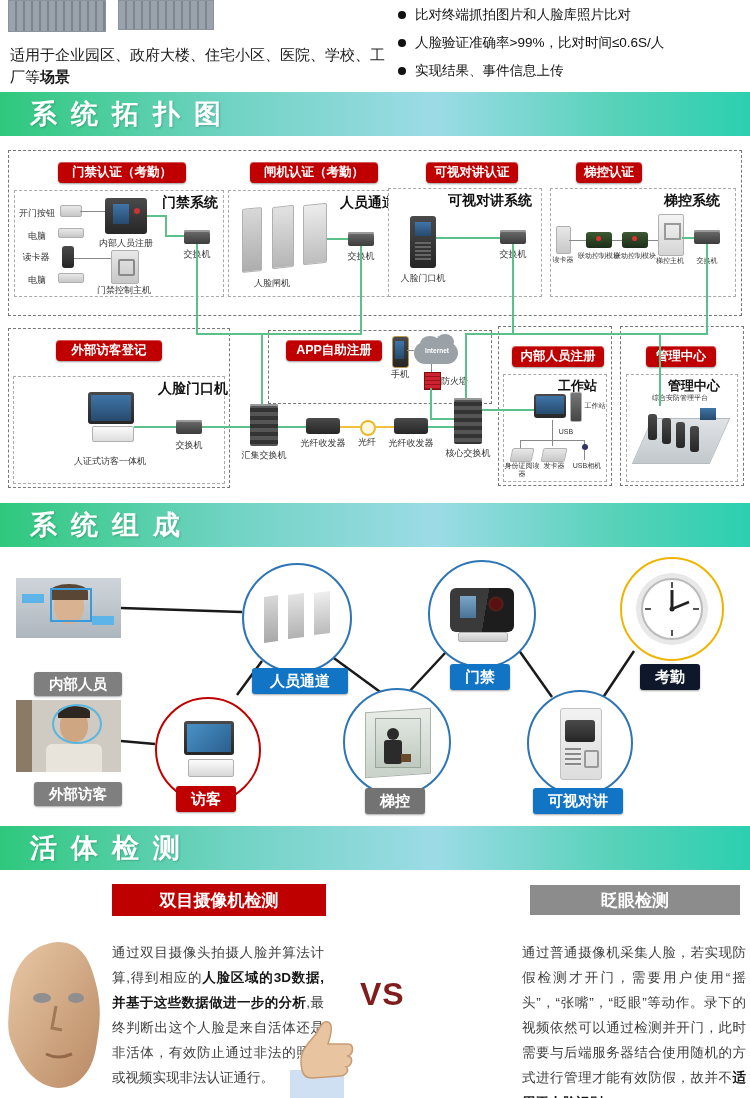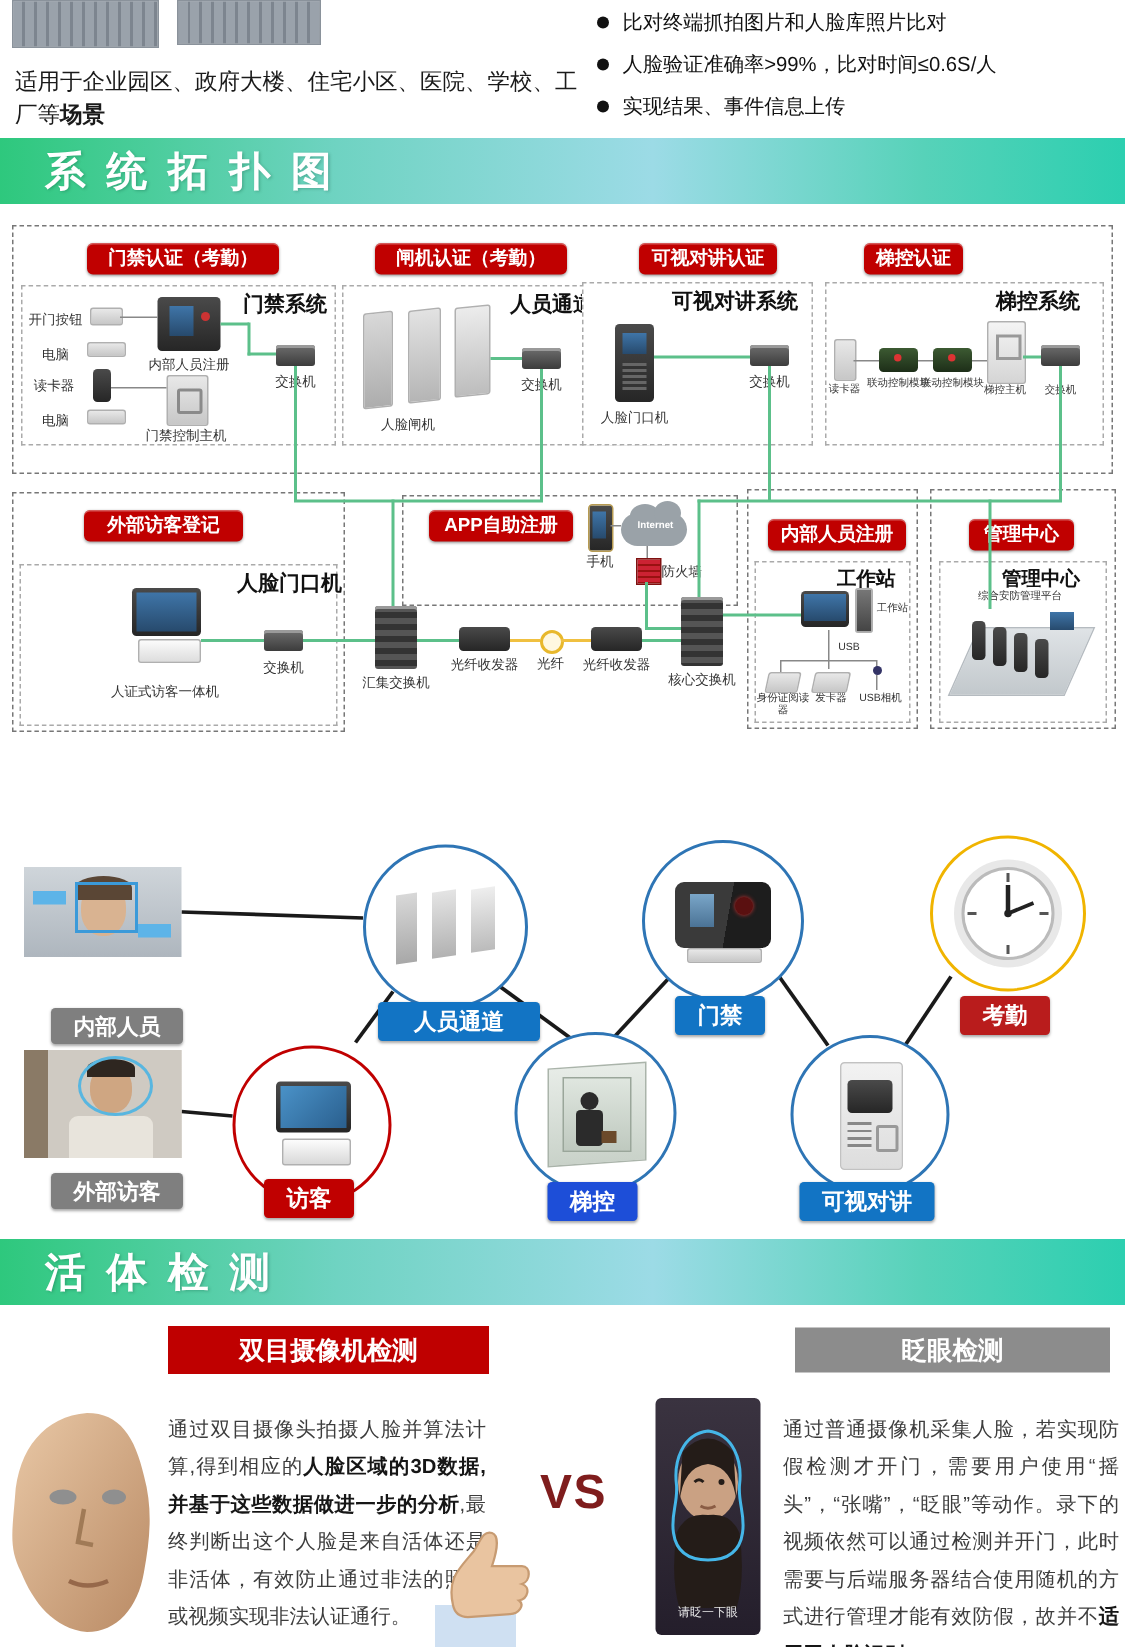--- a/index.html
+++ b/index.html
@@ -271,20 +271,23 @@
   <div class="gl" style="left:134px;top:426px;width:42px;height:2px;"></div>
   <div class="gl" style="left:202px;top:426px;width:48px;height:2px;"></div>
   <div class="gl" style="left:278px;top:426px;width:28px;height:2px;"></div>
   <div class="yl" style="left:340px;top:426px;width:20px;height:2px;"></div>
   <div class="yl" style="left:374px;top:426px;width:20px;height:2px;"></div>
   <div class="gl" style="left:428px;top:426px;width:26px;height:2px;"></div>
   <div class="gl" style="left:482px;top:409px;width:52px;height:2px;"></div>
   <div class="gl" style="left:430px;top:388px;width:2px;height:32px;"></div>
   <div class="gl" style="left:430px;top:418px;width:24px;height:2px;"></div>
 
+  <div class="banner" style="top:503px;">
+    <span>系统组成</span>
+  </div>
 
   <svg class="abs" style="left:0;top:547px;" width="750" height="275">
     <line x1="121" y1="61" x2="242" y2="65" stroke="#1a1a1a" stroke-width="2.5"></line>
     <line x1="121" y1="194" x2="155" y2="197" stroke="#1a1a1a" stroke-width="2.5"></line>
     <line x1="237" y1="148" x2="262" y2="114" stroke="#1a1a1a" stroke-width="2.5"></line>
     <line x1="331" y1="109" x2="383" y2="147" stroke="#1a1a1a" stroke-width="2.5"></line>
     <line x1="407" y1="147" x2="446" y2="105" stroke="#1a1a1a" stroke-width="2.5"></line>
     <line x1="518" y1="102" x2="552" y2="150" stroke="#1a1a1a" stroke-width="2.5"></line>
     <line x1="602" y1="152" x2="634" y2="104" stroke="#1a1a1a" stroke-width="2.5"></line>
   </svg>
@@ -310,21 +313,21 @@
       <span>外部访客</span>
     </div>
 
   <div class="circle" style="left:242px;top:563px;width:106px;height:106px;border:2px solid #2e75b5;">
     <div style="position:relative;width:70px;height:56px;">
       <div class="abs" style="left:2px;top:6px;width:14px;height:46px;transform:skewY(-8deg);background:linear-gradient(#d8d8d8,#a8a8a8);"></div>
       <div class="abs" style="left:26px;top:4px;width:16px;height:44px;transform:skewY(-8deg);background:linear-gradient(#e4e4e4,#b2b2b2);"></div>
       <div class="abs" style="left:52px;top:2px;width:16px;height:42px;transform:skewY(-8deg);background:linear-gradient(#eee,#bbb);"></div>
     </div>
   </div>
-  <div class="clabel" style="left:252px;top:668px;width:108px;height:26px;background:#1274c4;">
+  <div class="clabel" style="left:252px;top:668px;width:96px;height:26px;background:#1274c4;">
       <span>人员通道</span>
     </div>
 
   <div class="circle" style="left:155px;top:697px;width:102px;height:102px;border:2px solid #c00000;">
     <div style="position:relative;width:60px;height:58px;">
       <div class="darkdev" style="left:6px;top:0;width:50px;height:34px;">
           <div class="screen" style="left:3px;top:3px;width:44px;height:28px;background:linear-gradient(135deg,#4a92c8,#2a5f8e);"></div>
         </div>
       <div class="devbox" style="left:10px;top:38px;width:44px;height:16px;background:linear-gradient(#fcfcfc,#d8d8d8);"></div>
     </div>
@@ -354,34 +357,34 @@
         <line x1="39" y1="12" x2="39" y2="18"></line>
           <line x1="39" y1="60" x2="39" y2="66"></line>
         <line x1="12" y1="39" x2="18" y2="39"></line>
           <line x1="60" y1="39" x2="66" y2="39"></line>
       </g>
       <line x1="39" y1="39" x2="39" y2="20" stroke="#222" stroke-width="3"></line>
       <line x1="39" y1="39" x2="56" y2="32" stroke="#222" stroke-width="2.5"></line>
       <circle cx="39" cy="39" r="2.5" fill="#222"></circle>
     </svg>
   </div>
-  <div class="clabel" style="left:640px;top:664px;width:60px;height:26px;background:#b91c1c;">
+  <div class="clabel" style="left:640px;top:664px;width:60px;height:26px;background:#0f172a;">
       <span>考勤</span>
     </div>
 
   <div class="circle" style="left:343px;top:688px;width:104px;height:104px;border:2px solid #2e75b5;">
     <div style="position:relative;width:64px;height:64px;">
       <div class="abs" style="left:0;top:0;width:64px;height:64px;background:linear-gradient(#e7ece7,#c9d2c9);transform:skewY(-4deg);border:1px solid #aab4aa;"></div>
       <div class="abs" style="left:10px;top:8px;width:44px;height:48px;background:linear-gradient(#dfe6df,#bfc9bf);border:1px solid #9aa69a;"></div>
       <div class="abs" style="left:22px;top:18px;width:12px;height:12px;border-radius:50%;background:#2b2b2b;"></div>
       <div class="abs" style="left:19px;top:30px;width:18px;height:24px;background:#2b2b2b;border-radius:3px;"></div>
       <div class="abs" style="left:36px;top:44px;width:10px;height:8px;background:#6b4a2b;"></div>
     </div>
   </div>
-  <div class="clabel" style="left:365px;top:788px;width:60px;height:26px;background:#1d4ed8;">
+  <div class="clabel" style="left:365px;top:788px;width:60px;height:26px;background:#737373;">
       <span>梯控</span>
     </div>
 
   <div class="circle" style="left:527px;top:690px;width:102px;height:102px;border:2px solid #2e75b5;">
     <div style="position:relative;width:40px;height:70px;">
       <div class="abs" style="left:0;top:0;width:40px;height:70px;background:linear-gradient(#f2f2f2,#ddd);border:1px solid #c2c2c2;border-radius:3px;"></div>
       <div class="darkdev" style="left:5px;top:12px;width:30px;height:22px;"></div>
       <div class="abs" style="left:5px;top:40px;width:16px;height:18px;background:repeating-linear-gradient(#888 0 2px,#e8e8e8 2px 5px);"></div>
       <div class="abs" style="left:24px;top:42px;width:11px;height:14px;border:2px solid #999;border-radius:2px;"></div>
     </div>
@@ -419,30 +422,18 @@
     <span>通过双目摄像头拍摄人脸并算法计算,得到相应的</span><b>人脸区域的3D数据,并基于这些数据做进一步的分析</b><span>,最终判断出这个人脸是来自活体还是非活体，有效防止通过非法的照片或视频实现非法认证通行。</span>
   </div>
 
   <svg class="abs" style="left:272px;top:1008px;" width="90" height="90">
     <rect x="18" y="62" width="54" height="28" fill="#cfe0f2"></rect>
     <path d="M30 62 C26 44 34 38 44 26 C48 20 50 12 56 14 C62 16 58 30 56 36 L76 36 C82 36 82 46 76 48 C82 50 80 58 74 59 C78 62 74 68 68 68 L40 70 C34 70 31 67 30 62 Z" fill="#e9c4a0" stroke="#c79b72" stroke-width="1.5"></path>
   </svg>
 
   <div class="vs" style="left:360px;top:976px;">VS</div>
 
-  <div class="phone-shot" style="left:437px;top:932px;width:70px;height:158px;">
-    <svg width="70" height="158">
-      <ellipse cx="35" cy="56" rx="20" ry="26" fill="#caa183"></ellipse>
-      <path d="M18 36 Q35 18 52 36 L54 70 Q52 46 35 44 Q18 46 16 70 Z" fill="#241c18"></path>
-      <path d="M14 90 Q10 120 16 140 L54 140 Q60 120 56 90 Q50 76 35 78 Q20 76 14 90 Z" fill="#241c18"></path>
-      <path d="M35 22 C18 24 12 42 14 58 C15 70 10 78 12 90 C14 104 24 108 35 108 C46 108 56 104 58 90 C60 78 55 70 56 58 C58 42 52 24 35 22 Z" fill="none" stroke="#45b6e8" stroke-width="2"></path>
-      <path d="M26 56 Q29 53 32 56" stroke="#241c18" stroke-width="2" fill="none"></path>
-      <circle cx="44" cy="56" r="2" fill="#241c18"></circle>
-      <path d="M30 72 Q35 75 40 72" stroke="#8a5c44" stroke-width="2" fill="none"></path>
-    </svg>
-    <div class="phone-cap">请眨一下眼</div>
-  </div>
 
   <div class="ltext" style="left:522px;top:940px;width:224px;">
     <span>通过普通摄像机采集人脸，若实现防假检测才开门，需要用户使用“摇头”，“张嘴”，“眨眼”等动作。录下的视频依然可以通过检测并开门，此时需要与后端服务器结合使用随机的方式进行管理才能有效防假，故并不</span><b>适用于人脸识别</b><span>。</span>
   </div>
 
 </div>
 
 </body></html>

